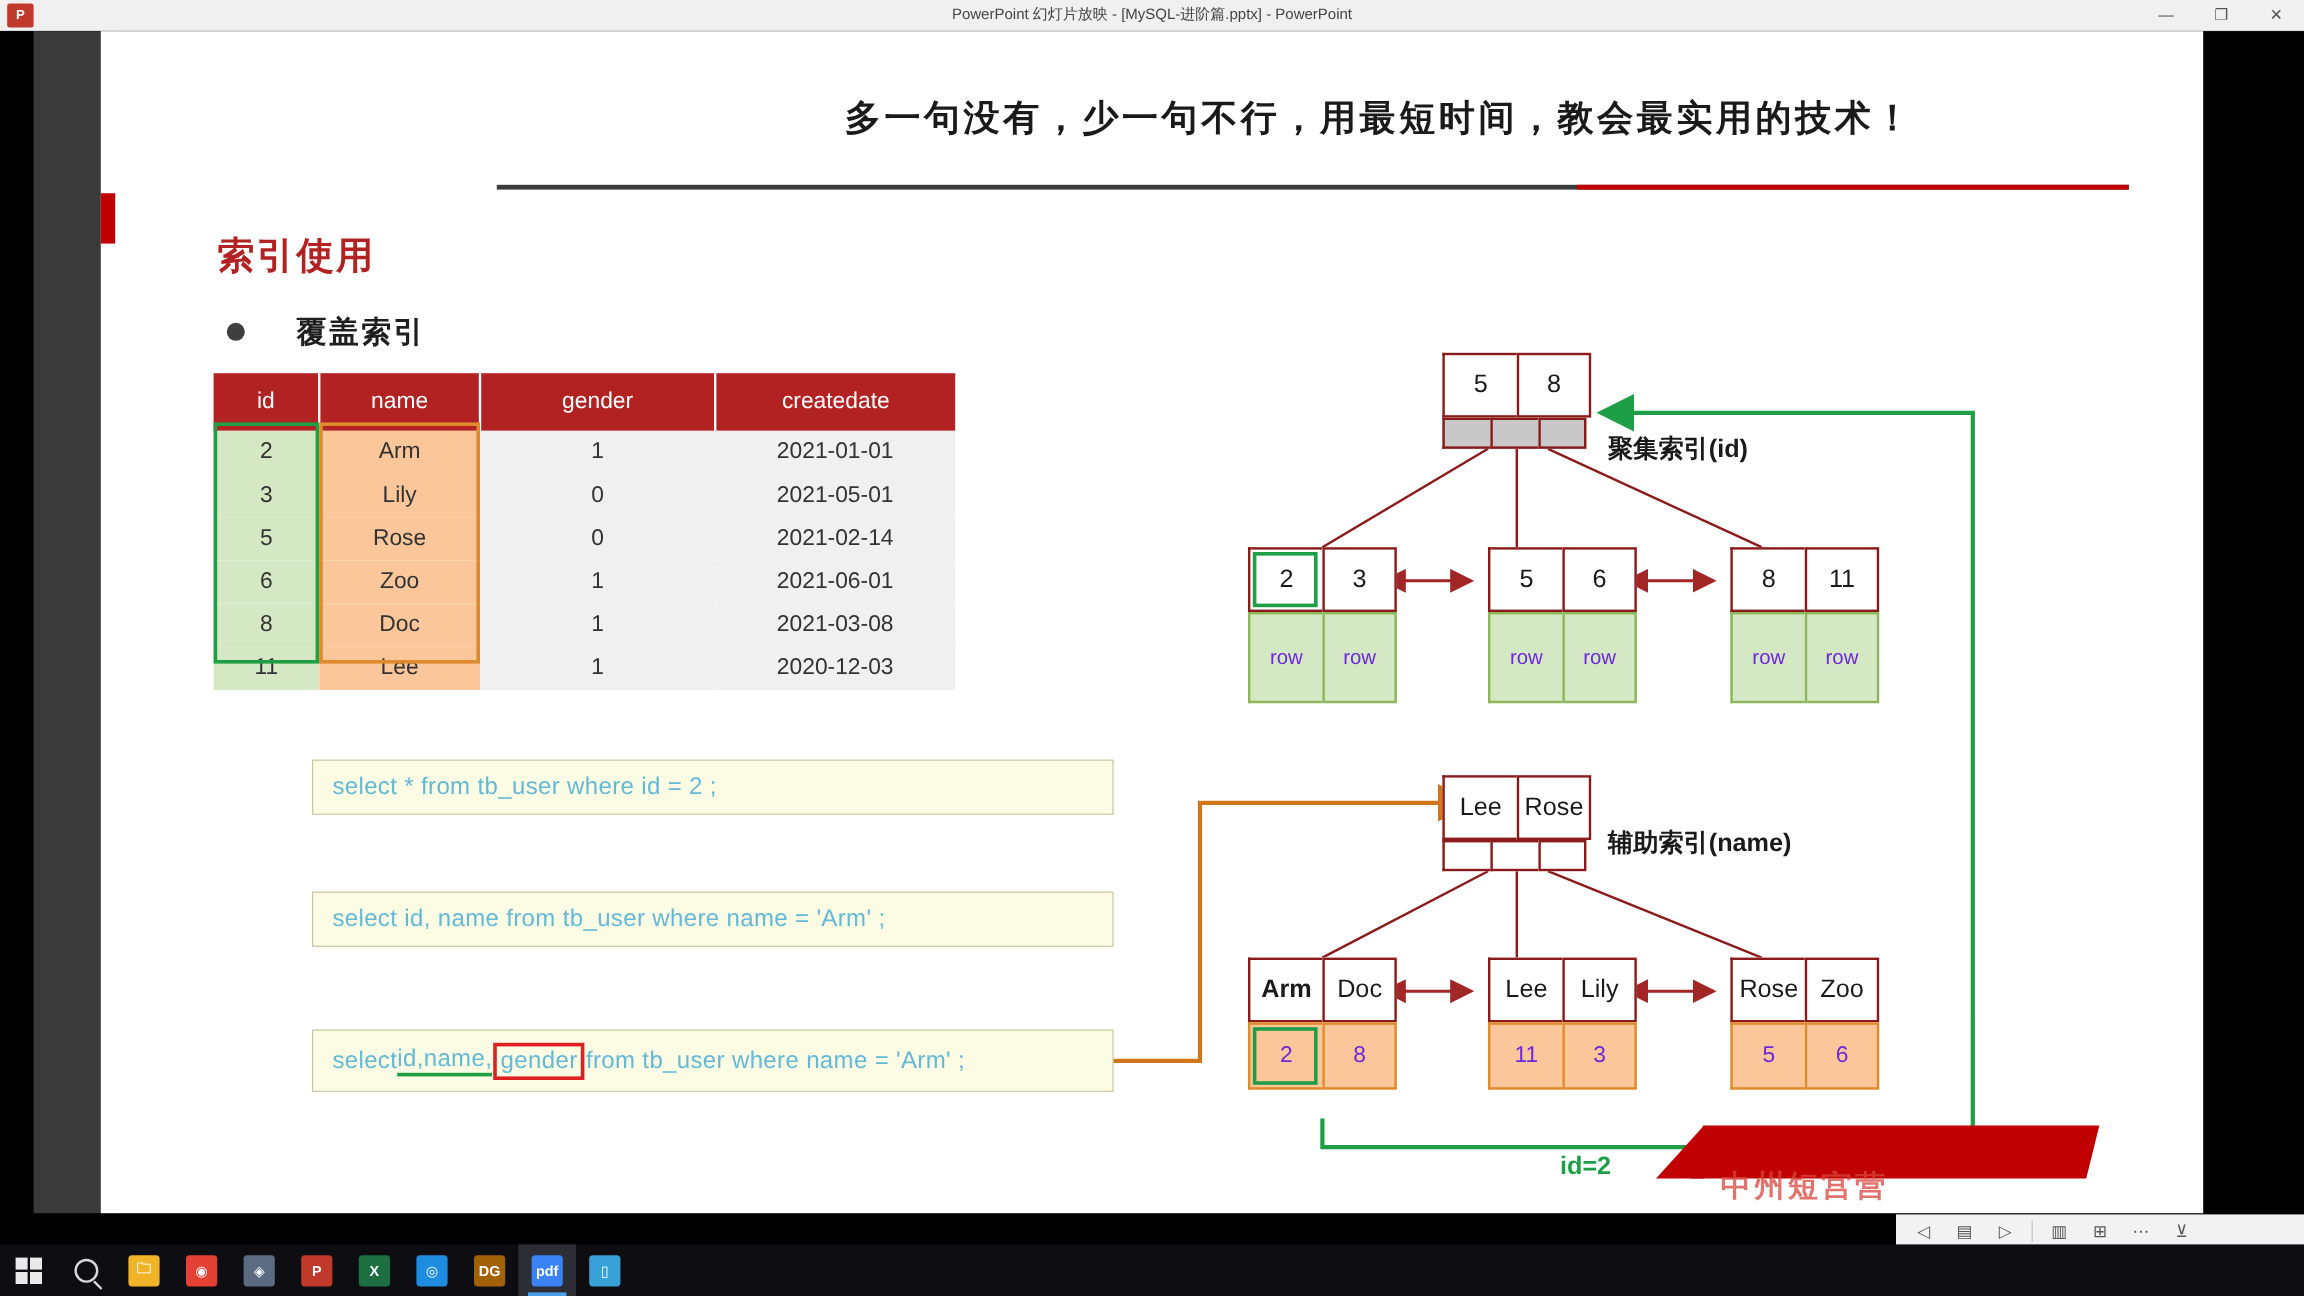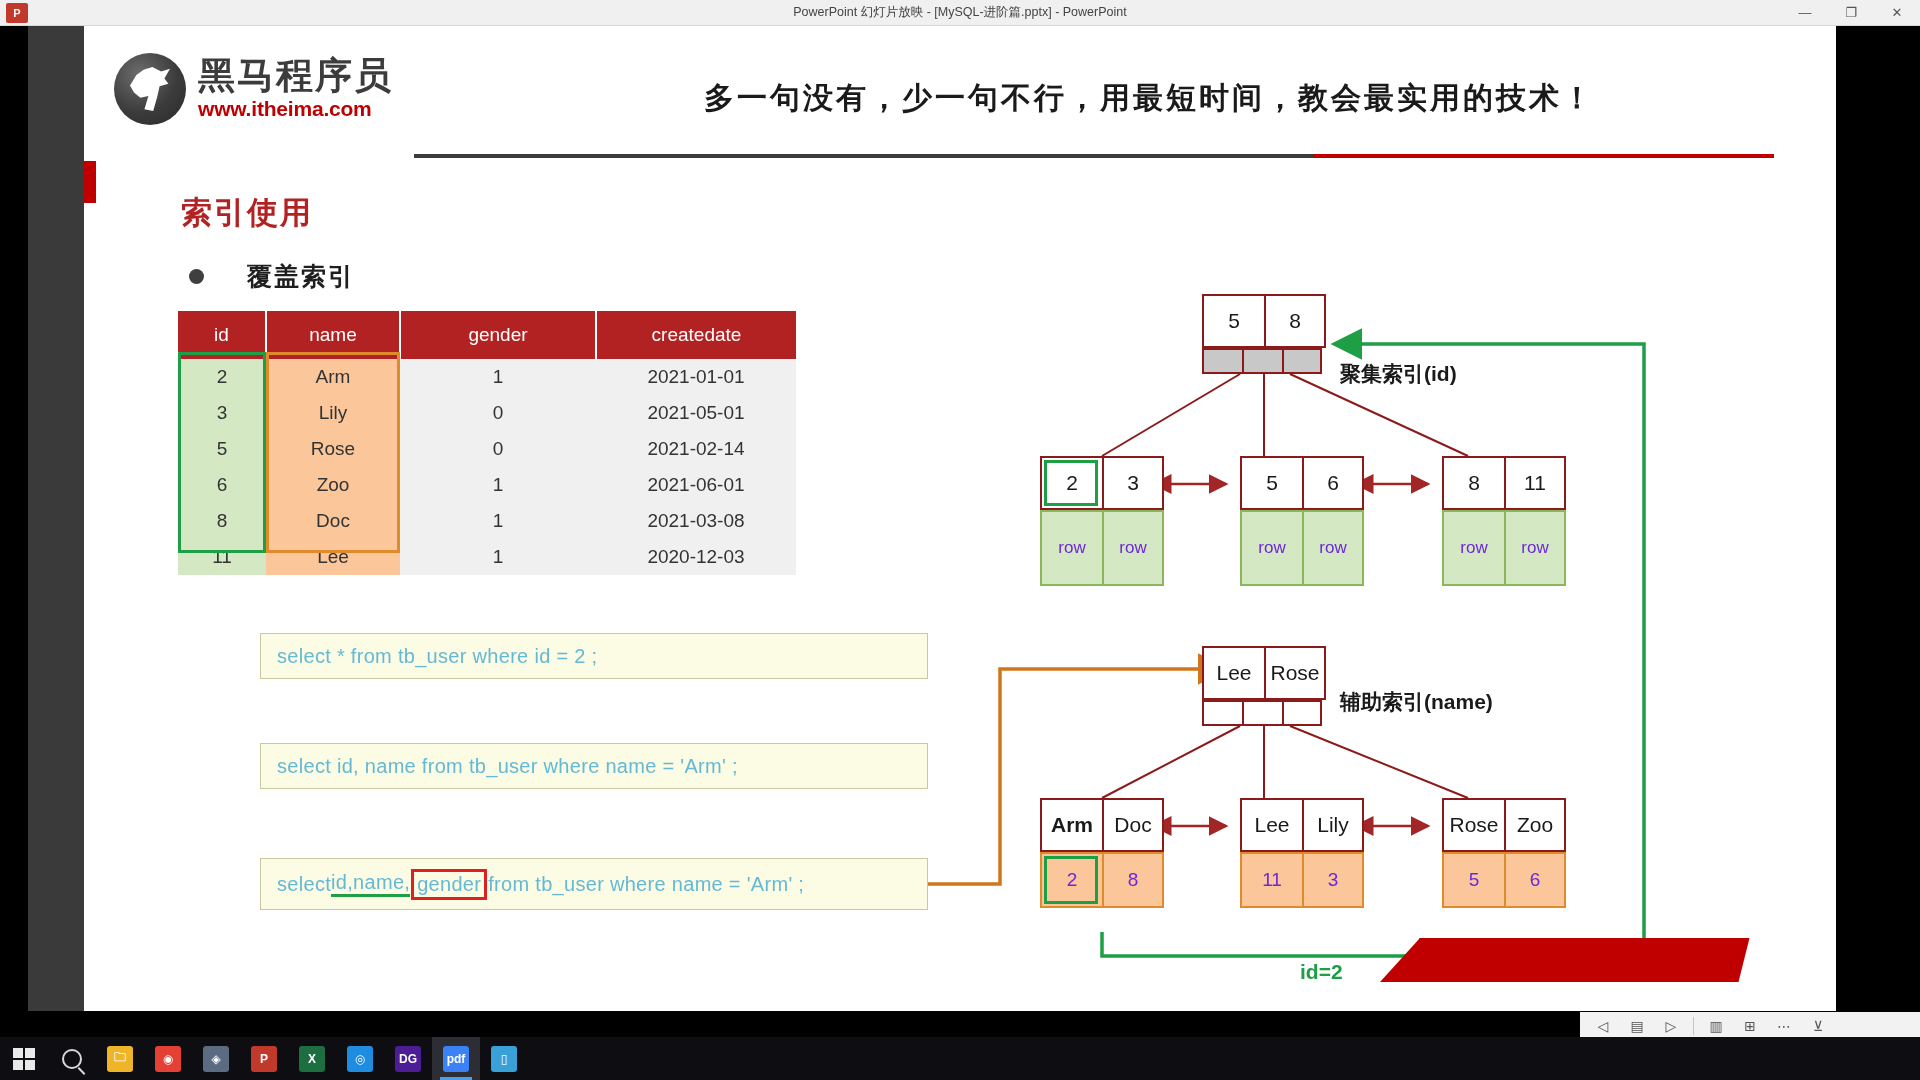--- a/index.html
+++ b/index.html
@@ -221,27 +221,20 @@
 
 <div class="desktop">
   <div class="ss-leftblack"></div>
   <div class="ss-leftstrip"></div>
 
   <div class="slide">
     <div class="slide-inner">
 
       <div class="red-tab"></div>
 
-      <div class="logo-wrap">
-        <div class="logo-mark"></div>
-        <div class="logo-text">
-          <div class="logo-cn">黑马程序员</div>
-          <div class="logo-url">www.itheima.com</div>
-        </div>
-      </div>
 
       <div class="slogan">多一句没有，少一句不行，用最短时间，教会最实用的技术！</div>
       <div class="header-rule"></div>
       <div class="header-rule-red"></div>
 
       <div class="slide-title">索引使用</div>
 
       <div class="bullet-row">
         <span class="bullet-dot"></span>
         <span class="bullet-label">覆盖索引</span>
@@ -435,20 +428,21 @@
           <div class="datarow">
             <div class="datacell orange short">5</div>
             <div class="datacell orange short">6</div>
           </div>
         </div>
 
       <div style="position:absolute; left:1216px; top:934px; font-size:21px; font-weight:bold; color:#1e9e45;">id=2</div>
 
       <div class="banner-tri"></div>
       <div class="banner"></div>
+      <div class="banner-ghost">中州短宫营</div>
 
     </div>
   </div>
 
   <div class="ssbar">
     <div class="ssbtn">◁</div>
     <div class="ssbtn">▤</div>
     <div class="ssbtn">▷</div>
     <div class="ssdiv"></div>
     <div class="ssbtn">▥</div>
@@ -486,21 +480,21 @@
     <div class="tb-item">
       <div class="ic" style="background: rgb(192, 57, 43);">P</div>
     </div>
     <div class="tb-item">
       <div class="ic" style="background: rgb(29, 111, 66);">X</div>
     </div>
     <div class="tb-item">
       <div class="ic" style="background: rgb(30, 140, 224);">◎</div>
     </div>
     <div class="tb-item">
-      <div class="ic" style="background: #4c1d95;">DG</div>
+      <div class="ic" style="background: #a16207;">DG</div>
     </div>
     <div class="tb-item active">
       <div class="ic" style="background: #3b82f6;">pdf</div>
     </div>
     <div class="tb-item">
       <div class="ic" style="background: rgb(58, 160, 216);">▯</div>
     </div>
   </div>
 
 </body></html>

